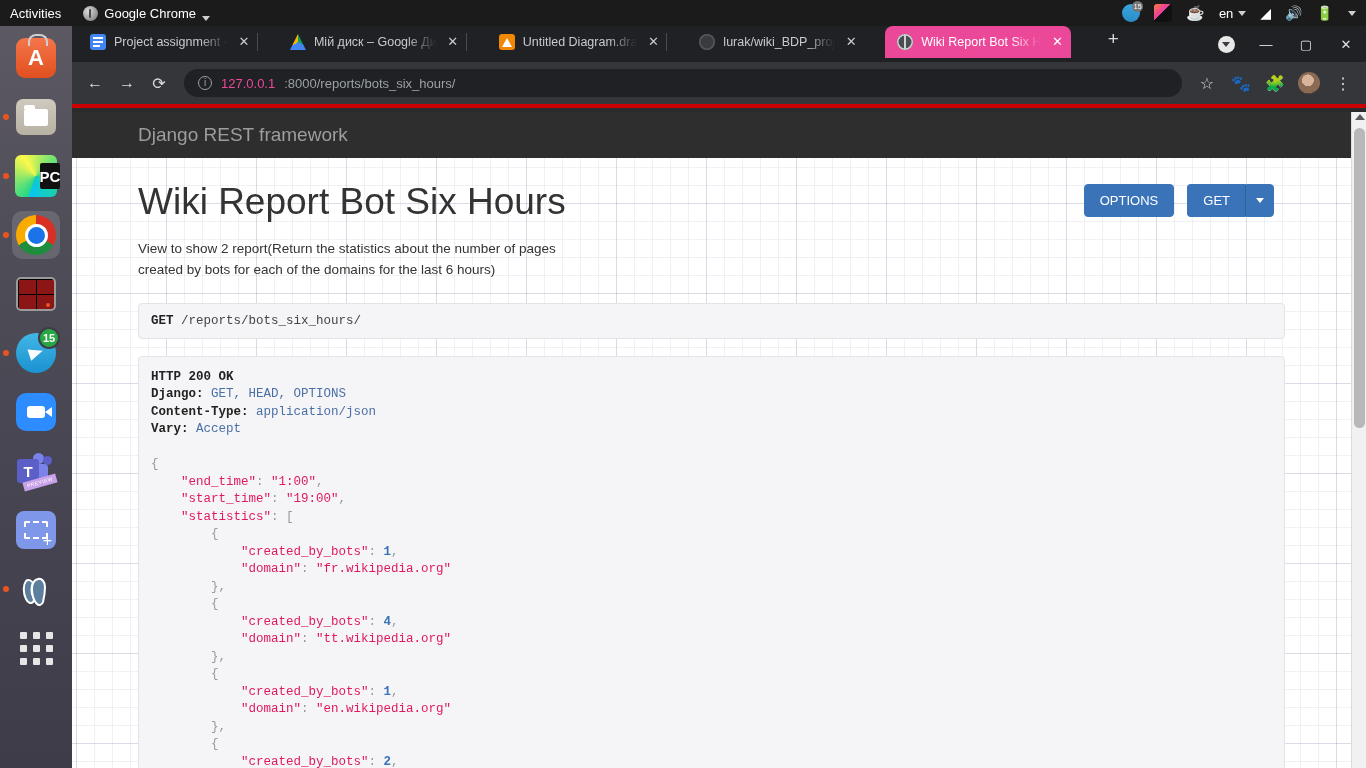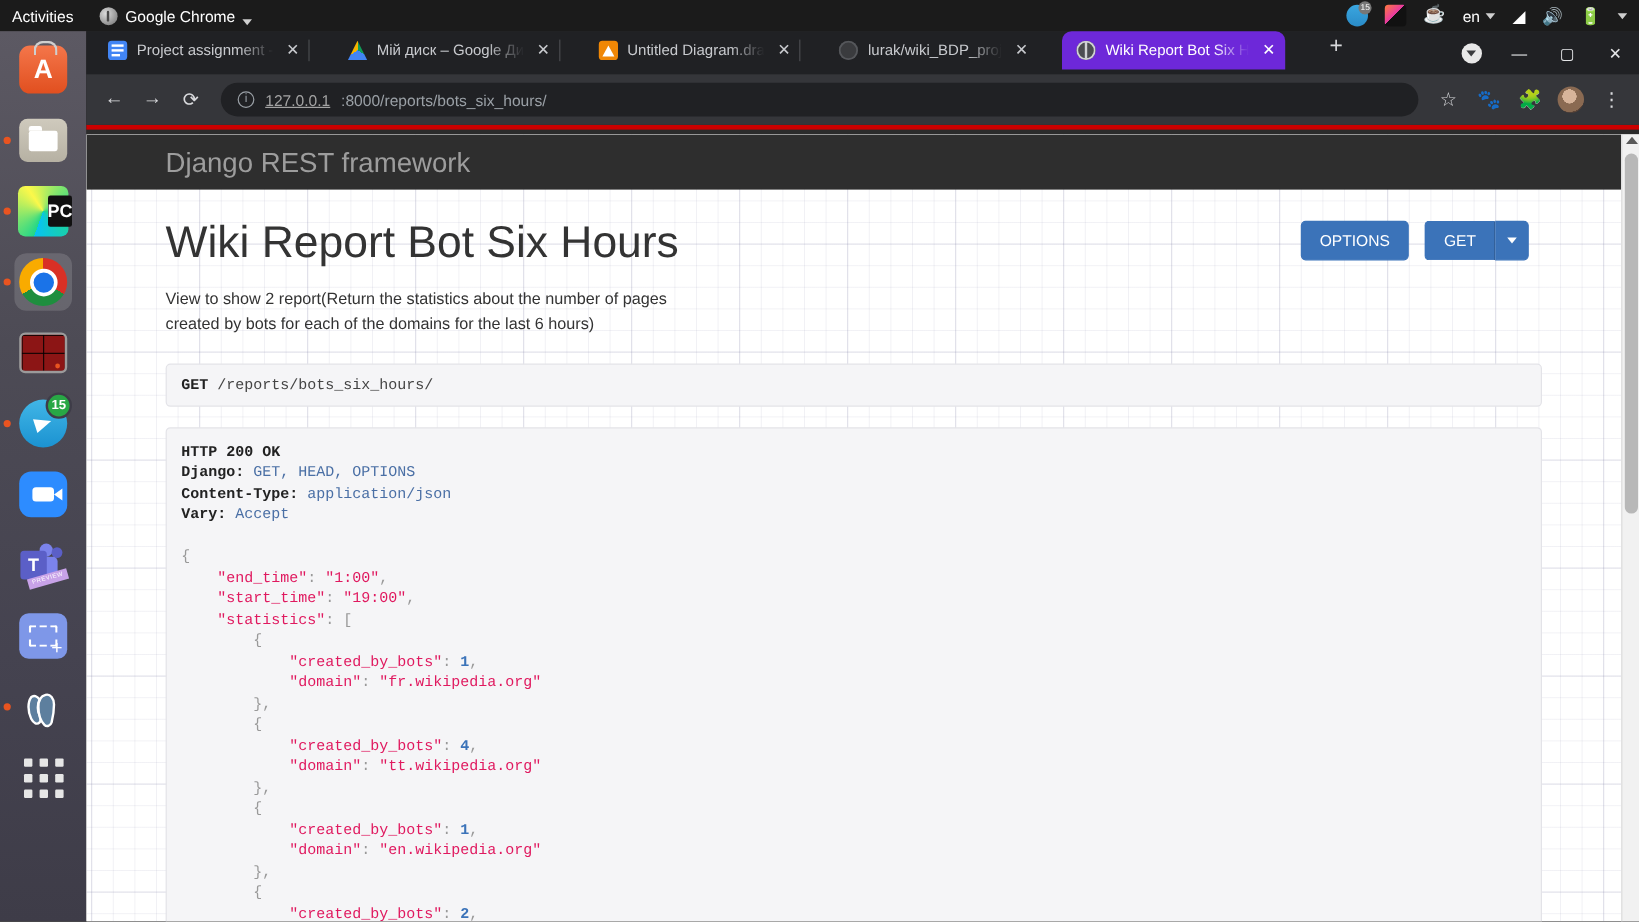--- a/index.html
+++ b/index.html
@@ -200,21 +200,21 @@
   .tabstrip {
     position: relative; height: 36px; background: #202124;
     display: flex; align-items: flex-start; padding-left: 6px; gap: 20px;
   }
   .tab {
     position: relative; height: 32px; min-width: 170px; max-width: 196px;
     display: flex; align-items: center; gap: 8px;
     padding: 0 6px 0 12px; color: #c8cace; font-size: 12.5px;
     border-radius: 8px 8px 0 0;
   }
-  .tab.active { background: #6d28d9; color: #ffffff; }
+  .tab.active { background: #ec4899; color: #ffffff; }
   .tab .tab-sep {
     position: absolute; right: 0; top: 7px; height: 18px; width: 1px; background: #4a4b4f;
   }
   .tab-favicon { width: 16px; height: 16px; flex: 0 0 16px; border-radius: 3px; position: relative; }
   .fav-docs { background:#4285f4; }
   .fav-docs::after{
     content:"";position:absolute;left:3px;top:3px;right:3px;bottom:3px;
     background:
       linear-gradient(#fff,#fff) 0 0/100% 2px no-repeat,
       linear-gradient(#fff,#fff) 0 4px/100% 2px no-repeat,
@@ -280,21 +280,21 @@
   .omnibox {
     flex: 1 1 auto; height: 28px; margin: 0 8px; border-radius: 14px;
     background: #202124; display: flex; align-items: center; padding: 0 14px;
     color: #e8eaed; font-size: 13px; gap: 9px;
   }
   .omnibox .info-ico {
     width: 14px; height: 14px; border-radius: 50%; border: 1.3px solid #9aa0a6;
     color: #9aa0a6; font-size: 10px; line-height: 12px; text-align: center; font-style: normal;
     flex: 0 0 14px;
   }
-  .url-host { color: #a3a3a3; text-decoration: underline; }
+  .url-host { color: #ec4899; }
   .url-rest { color: #9aa0a6; }
   .tb-right { display: flex; align-items: center; gap: 4px; }
   .avatar {
     width: 22px; height: 22px; border-radius: 50%;
     background: radial-gradient(circle at 45% 38%, #d7b49a 0 32%, #8a6a52 33% 70%, #5c4436 71% 100%);
   }
   .redbar {
     height: 4px; background: #cc0000; width: 100%;
   }
 
@@ -311,21 +311,21 @@
       linear-gradient(to bottom, rgba(120,120,160,0.10) 1px, transparent 1px),
       linear-gradient(to right, rgba(120,120,160,0.18) 1px, transparent 1px),
       linear-gradient(to bottom, rgba(120,120,160,0.18) 1px, transparent 1px);
     background-size: 18px 18px, 18px 18px, 90px 90px, 90px 90px;
     background-position: 4px 1px, 4px 1px, 4px 1px, 4px 1px;
   }
   .navbar {
     height: 46px; background: #2e2e2e; display: flex; align-items: center;
     padding-left: 66px;
   }
-  .navbar .brand { color: #9d9d9d; font-size: 23px; }
+  .navbar .brand { color: #9d9d9d; font-size: 19px; }
   .content { padding: 24px 30px 0 66px; position: relative; }
   .page-title {
     font-size: 37px; color: #333333; font-weight: normal; line-height: 1.1;
     margin-bottom: 16px;
   }
   .page-desc {
     font-size: 13.5px; color: #333333; line-height: 1.55; max-width: 450px;
   }
   .btn-row { position: absolute; right: 77px; top: 26px; display: flex; gap: 13px; }
   .btn {

